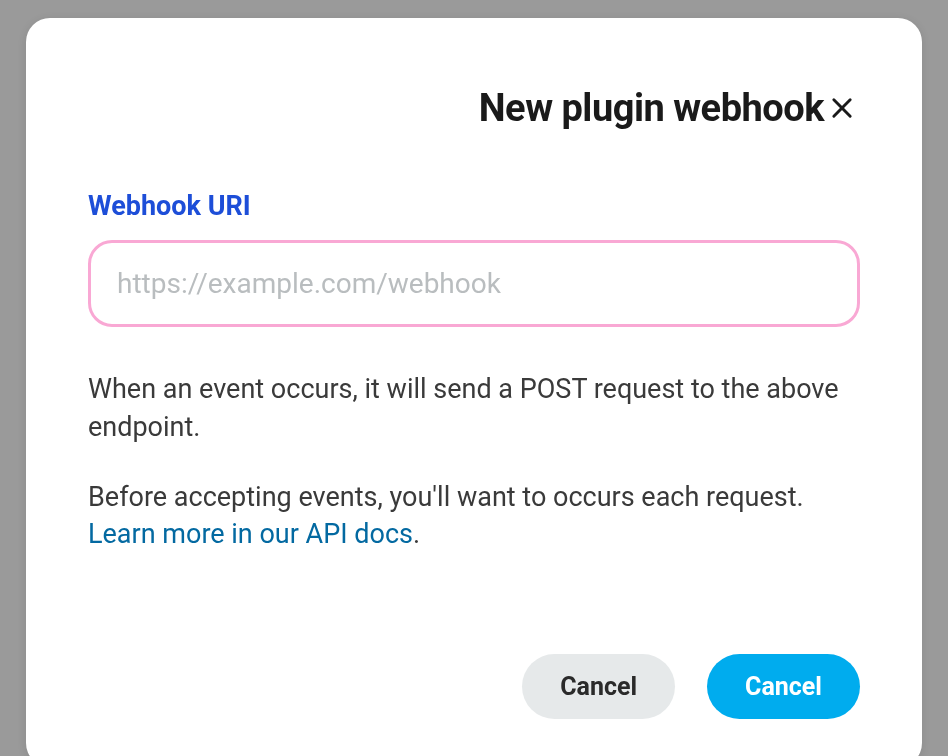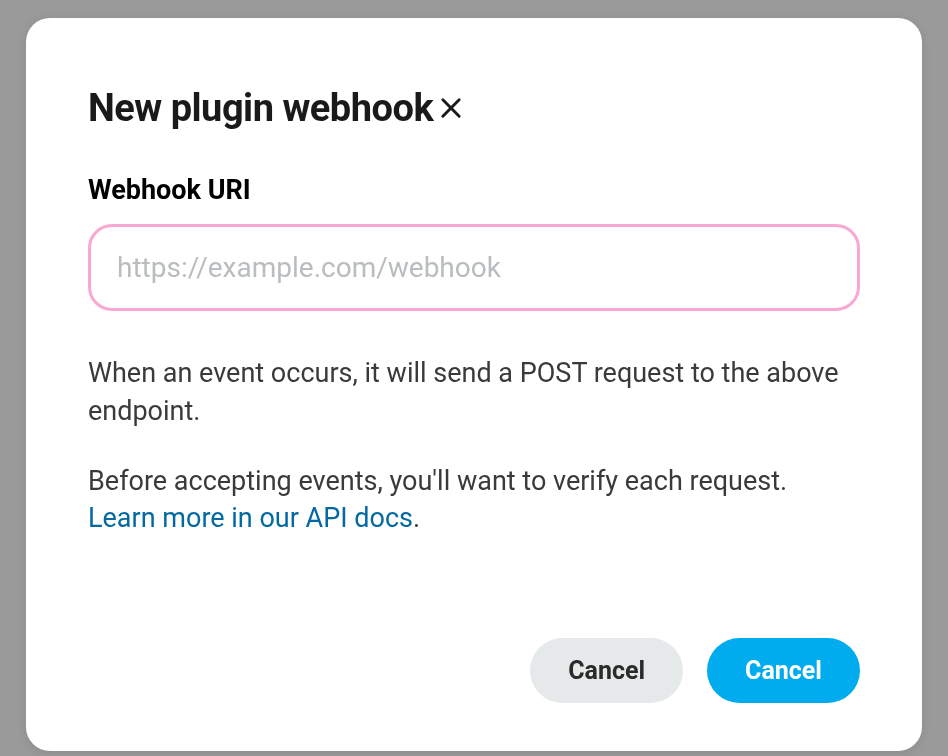--- a/index.html
+++ b/index.html
@@ -20,23 +20,23 @@
       top: 18px;
       left: 26px;
       right: 26px;
       background: #ffffff;
       border-radius: 24px;
       padding: 68px 62px 48px 62px;
       box-shadow: 0 2px 10px rgba(0,0,0,0.1);
     }
     .modal-header {
       display: flex;
-      justify-content: flex-start;
+      justify-content: flex-end;
       align-items: center;
-      margin-bottom: 44px;
+      margin-bottom: 60px;
     }
     .modal-title {
       font-size: 38px;
       font-weight: 700;
       color: #1a1a1a;
       letter-spacing: -0.5px;
     }
     .close-button {
       background: none;
       border: none;
@@ -47,21 +47,21 @@
       justify-content: center;
       color: #1a1a1a;
     }
     .close-button svg {
       width: 28px;
       height: 28px;
     }
     .field-label {
       font-size: 27px;
       font-weight: 700;
-      color: #000000;
+      color: #1d4ed8;
       margin-bottom: 18px;
       display: block;
     }
     .text-input {
       width: 100%;
       border: 3px solid #f9a8d4;
       border-radius: 24px;
       padding: 24px 26px;
       font-size: 28px;
       color: #333;
@@ -83,21 +83,21 @@
     .help-text p:last-child {
       margin-bottom: 0;
     }
     .help-text a {
       color: #0369a1;
       text-decoration: none;
     }
     .button-row {
       display: flex;
       justify-content: flex-end;
-      gap: 24px;
+      gap: 32px;
       margin-top: 100px;
     }
     .btn {
       border: none;
       border-radius: 999px;
       font-size: 25px;
       font-weight: 700;
       padding: 18px 38px;
       cursor: pointer;
       font-family: inherit;
@@ -124,21 +124,21 @@
       </svg>
     </button>
   </div>
 
   <label class="field-label">Webhook URI</label>
   <input type="text" class="text-input" placeholder="https://example.com/webhook" style="">
 
   <div class="help-text">
     <p>When an event occurs, it will send a POST request to the above endpoint.</p>
     <p>
-      <span>Before accepting events, you'll want to verify each request. </span><a href="#">Learn more in our API docs</a><span>.</span>
+      <span>Before accepting events, you'll want to occurs each request. </span><a href="#">Learn more in our API docs</a><span>.</span>
     </p>
   </div>
 
   <div class="button-row">
     <button class="btn btn-cancel">Cancel</button>
     <button class="btn btn-create">Cancel</button>
   </div>
 </div>
 
 </body></html>

